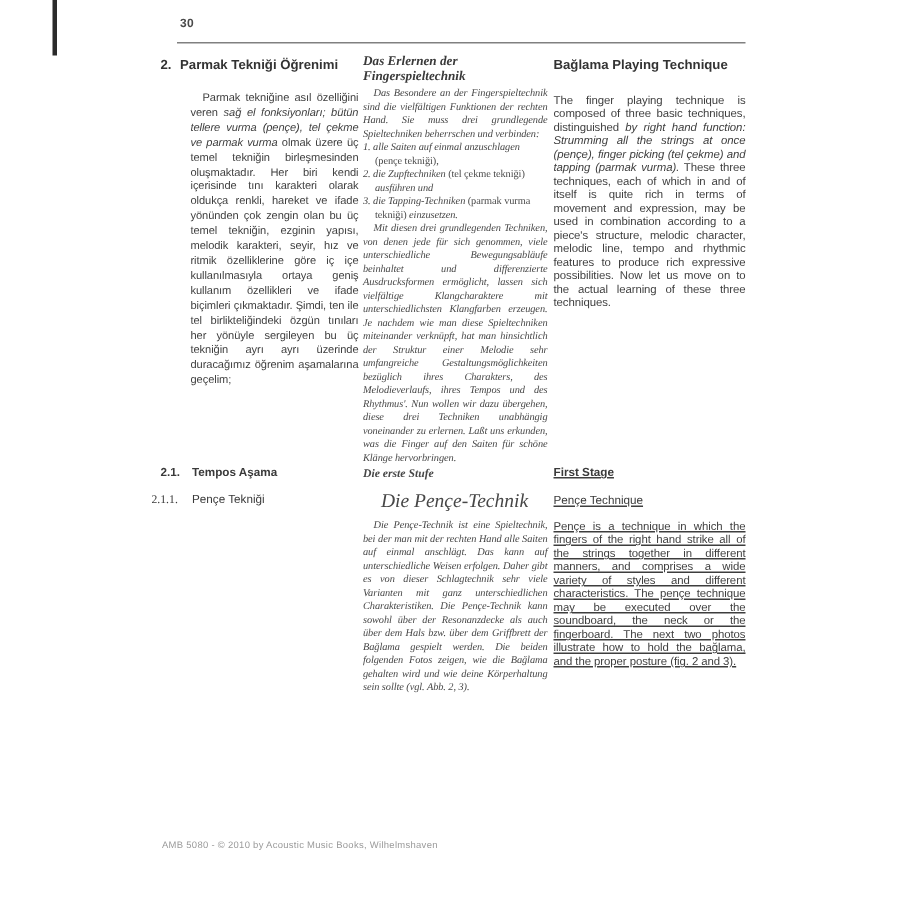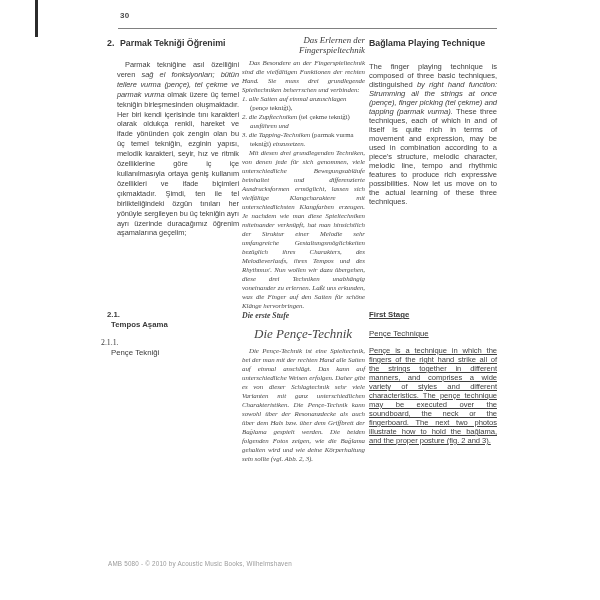--- a/index.html
+++ b/index.html
@@ -16,38 +16,38 @@
   #de-up{left:242px;top:36px;width:123px;}
   #en-up{left:369px;top:38px;width:128px;}
   #tr-lo{left:111px;top:310px;width:128px;}
   #de-lo{left:242px;top:311px;width:123px;}
   #en-lo{left:369px;top:310px;width:128px;text-decoration:underline;}
 
   
   .sans-body{font-size:7.4px;line-height:9.9px;letter-spacing:-.05px;text-align:justify;}
   .en-body{font-size:7.6px;line-height:9px;letter-spacing:-.05px;text-align:justify;}
   .h-main{font-size:8.8px;font-weight:bold;line-height:10px;color:#333;display:flex;}
-  .h-sub{font-size:7.8px;line-height:10px;color:#3a3a3a;display:flex;flex-direction:column;}
+  .h-sub{font-size:7.8px;line-height:10px;color:#3a3a3a;display:flex;}
   .h-sub.bold{font-weight:bold;}
   .h-num{flex:none;}
   .n1{width:13px;margin-left:-4px;}
   .n2{width:21px;margin-left:-4px;}
   .n3{width:27px;margin-left:-10px;font-family:Liberation Serif, serif;}
-  #tr-up .p{margin:12px 0 0 6px;text-indent:8px;}
+  #tr-up .p{margin:12px 0 0 16px;text-indent:8px;}
   #en-up .p{margin:14px 0 0 0;}
   #tr-lo .h-sub{margin-bottom:8px;}
   #tr-lo .p{margin:0;text-indent:8px;}
   #en-lo .h-sub{margin-bottom:9px;}
   #en-lo .p{margin:0;}
   #en-lo .gap{margin-bottom:7px;}
   #tr-lo .gap{margin-bottom:7px;}
 
   
   .de{font-family:"Liberation Serif",serif;font-style:italic;color:#474747;}
-  .de-heading{font-size:8.8px;font-weight:normal;line-height:9.5px;color:#3a3a3a;text-align:right;}
+  .de-heading{font-size:8.8px;font-weight:bold;line-height:9.5px;color:#3a3a3a;}
   .de-body{font-size:6.9px;line-height:9px;letter-spacing:-.05px;text-align:justify;}
   #de-up .p-intro{margin:3px 0 0 0;text-indent:7px;}
   #de-up .li{margin:0;padding-left:8px;text-indent:-8px;text-align:left;}
   #de-up .p-main{margin:0;text-indent:7px;}
   .de-sub1{font-size:7.8px;font-weight:bold;line-height:10px;margin-bottom:8px;}
   .de-sub2{font-size:13px;line-height:10px;margin-bottom:7px;margin-left:12px;}
   #de-lo .p{margin:0;text-indent:7px;}
 
   .seg-i{font-style:italic;}
   .seg-u{font-style:normal;}

